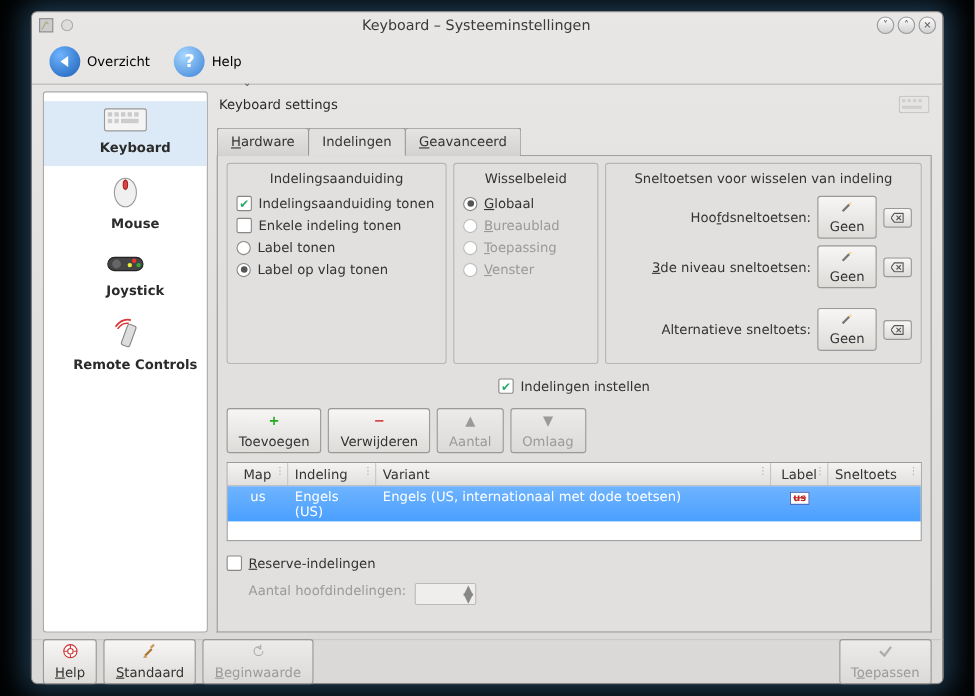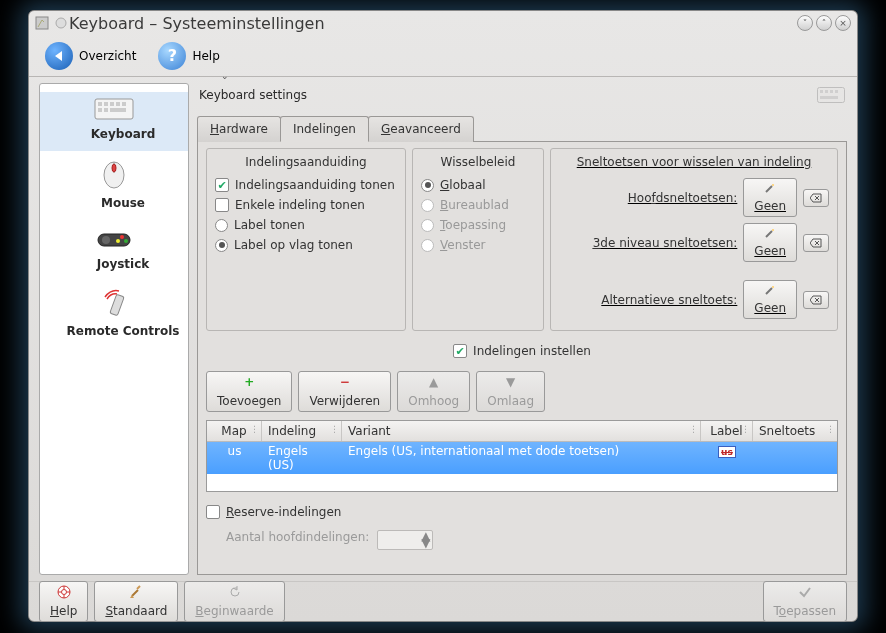--- a/index.html
+++ b/index.html
@@ -1,20 +1,20 @@
 <!DOCTYPE html>
 <html><head>
 <meta charset="utf-8">
 <style>
 * { box-sizing: border-box; margin: 0; padding: 0; font-family: "DejaVu Sans", "Liberation Sans", sans-serif; font-size: 12px; }
 body { background: #000; width: 886px; height: 633px; position: relative; }
 .window { position: absolute; top: 10px; left: 28px; width: 830px; height: 612px; background: linear-gradient(#e8e7e6, #dbd9d7); border: 1px solid #888; border-radius: 6px; box-shadow: 0 0 25px 8px rgba(80,160,220,0.35); display: flex; flex-direction: column; }
 .titlebar { height: 24px; display: flex; align-items: center; padding: 0 6px; }
 .titlebar .title-icon { width: 14px; height: 14px; margin-right: 4px; }
-.titlebar .title-text { flex: 1; color: #3a3a3a; font-size: 16px; }
+.titlebar .title-text { flex: 1; text-align: center; color: #3a3a3a; font-size: 13px; }
 .titlebar .win-btns { display: flex; gap: 3px; }
 .win-btn { width: 16px; height: 16px; border: 1px solid #999; border-radius: 9px; background: linear-gradient(#fdfdfd,#d0d0d0); display: flex; align-items: center; justify-content: center; font-size: 9px; color: #555; cursor: pointer; }
 .toolbar { height: 42px; display: flex; align-items: center; padding: 0 8px; gap: 6px; border-bottom: 1px solid #b8b6b4; position: relative; }
 .tb-btn { display: flex; align-items: center; gap: 6px; padding: 4px 8px; border-radius: 3px; cursor: pointer; }
 .back-circle { width: 28px; height: 28px; border-radius: 14px; background: radial-gradient(circle at 35% 30%, #6fb4ff, #1a5fb4); display: flex; align-items: center; justify-content: center; color: #fff; }
 .help-circle { width: 28px; height: 28px; border-radius: 14px; background: radial-gradient(circle at 35% 30%, #a8d8ff, #3b82d6); display: flex; align-items: center; justify-content: center; color: #fff; font-weight: bold; font-size: 16px; }
 .chevron-small { font-size: 9px; color: #555; position: absolute; top: 36px; left: 192px; }
 .content { flex: 1; display: flex; padding: 6px 10px 6px 10px; gap: 8px; overflow: hidden; }
 .sidebar { width: 150px; background: #fff; border: 1px solid #aaa; border-radius: 3px; display: flex; flex-direction: column; align-items: center; padding: 8px 0; }
 .side-item { width: 100%; text-align: center; padding: 6px 0 10px 0; cursor: pointer; }
@@ -27,21 +27,21 @@
 .tabs { display: flex; border-bottom: 1px solid #9a9896; margin-top: 2px; }
 .tab { padding: 5px 12px; border: 1px solid #9a9896; border-bottom: none; background: linear-gradient(#e6e4e2,#d4d2d0); border-radius: 3px 3px 0 0; margin-right: -1px; cursor: pointer; color: #333; position: relative; top: 1px; }
 .tab u { text-decoration: underline; }
 .tab.active { background: #e2e0de; z-index: 2; border-bottom: 1px solid #e2e0de; }
 .tab-body { border: 1px solid #9a9896; border-top: none; background: #e2e0de; flex: 1; padding: 6px 8px 10px 8px; display: flex; flex-direction: column; gap: 6px; }
 .top-groups { display: flex; gap: 6px; }
 .group { border: 1px solid #b8b6b4; border-radius: 3px; background: #e2e0de; padding: 4px 8px 8px 8px; }
 .group-title { text-align: center; color: #333; padding: 2px 0 6px 0; }
 .g1 { width: 200px; }
 .g2 { width: 132px; }
-.g3 { flex: 1; text-decoration: underline; }
+.g3 { flex: 1; }
 .chk, .rad { display: flex; align-items: center; gap: 6px; padding: 3px 0; cursor: pointer; color: #333; }
 .chk .box { width: 14px; height: 14px; border: 1px solid #888; border-radius: 2px; background: #fff; display: flex; align-items: center; justify-content: center; font-size: 11px; color: #2a6; }
 .rad .dot { width: 13px; height: 13px; border: 1px solid #888; border-radius: 7px; background: #fff; display: flex; align-items: center; justify-content: center; }
 .rad .dot.sel::after { content: ""; width: 6px; height: 6px; background: #555; border-radius: 4px; }
 .disabled { color: #999; }
 .disabled .dot { border-color: #bbb; }
 .shortcut-row { display: flex; align-items: center; justify-content: flex-end; gap: 6px; padding: 3px 0; }
 .shortcut-row .lbl { color: #333; }
 .btn { display: inline-flex; align-items: center; gap: 5px; padding: 3px 10px; border: 1px solid #999; border-radius: 3px; background: linear-gradient(#f7f6f5,#dedcd9); cursor: pointer; color: #333; flex-direction: column; }
 .btn.square { padding: 3px 6px; }
@@ -296,21 +296,21 @@
           <span class="btn">
               <span style="color:#2a2;font-weight:bold">+</span>
               <span>Toevoegen</span>
             </span>
           <span class="btn">
               <span style="color:#c33;font-weight:bold">−</span>
               <span>Verwijderen</span>
             </span>
           <span class="btn disabled">
               <span>▲</span>
-              <span>Omhoog</span>
+              <span>Aantal</span>
             </span>
           <span class="btn disabled">
               <span>▼</span>
               <span>Omlaag</span>
             </span>
         </div>
 
         <div class="table">
           <div class="thead">
             <div class="th c-map"><span>Map</span><span class="grip">⋮</span></div>

